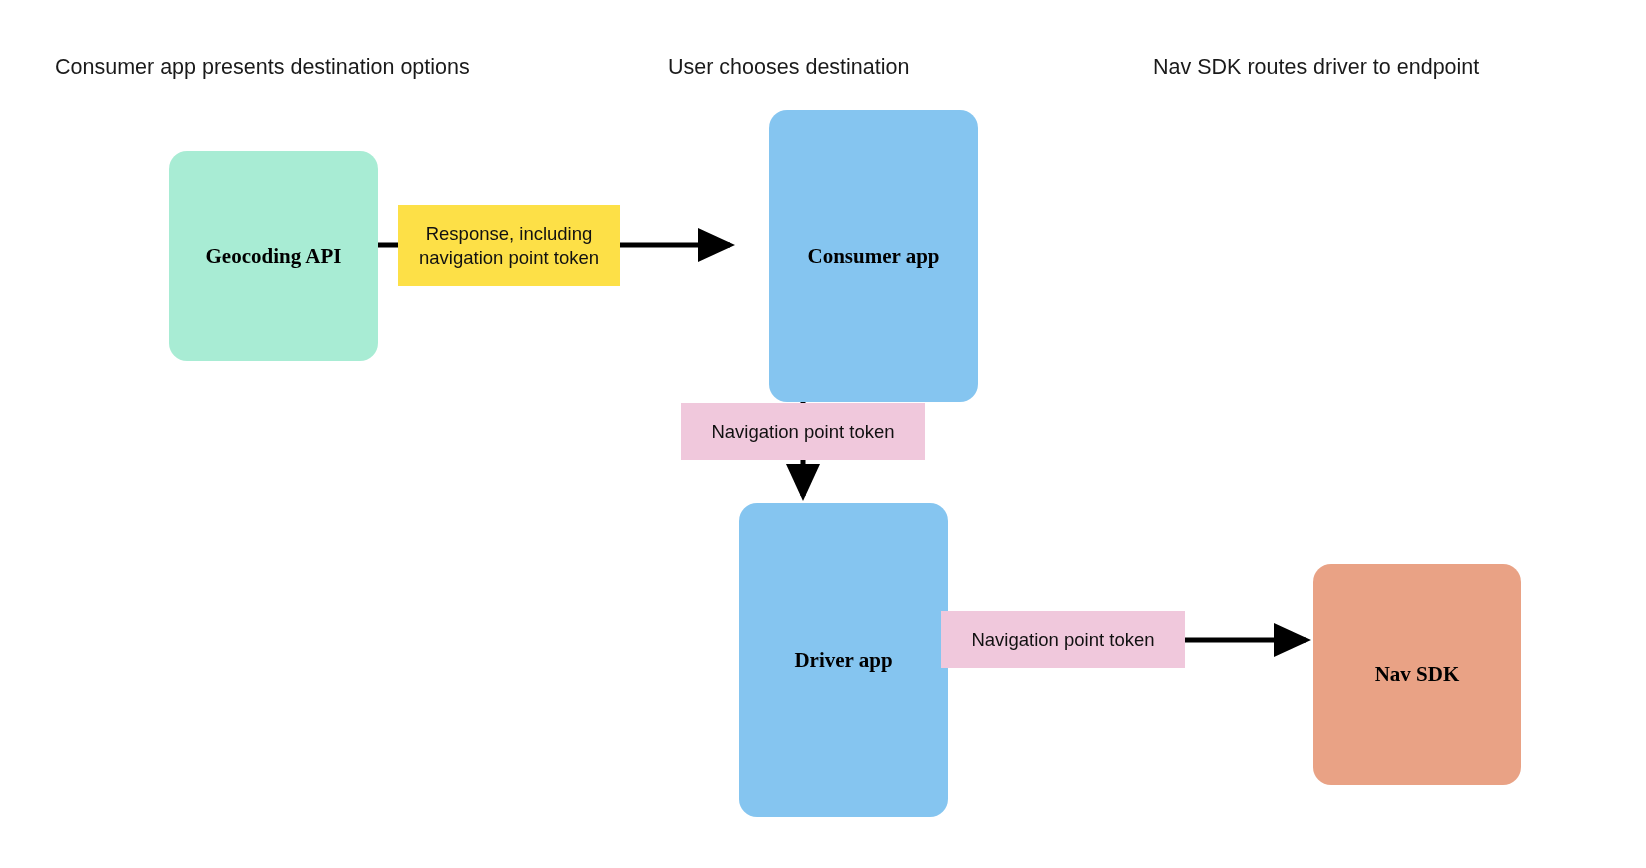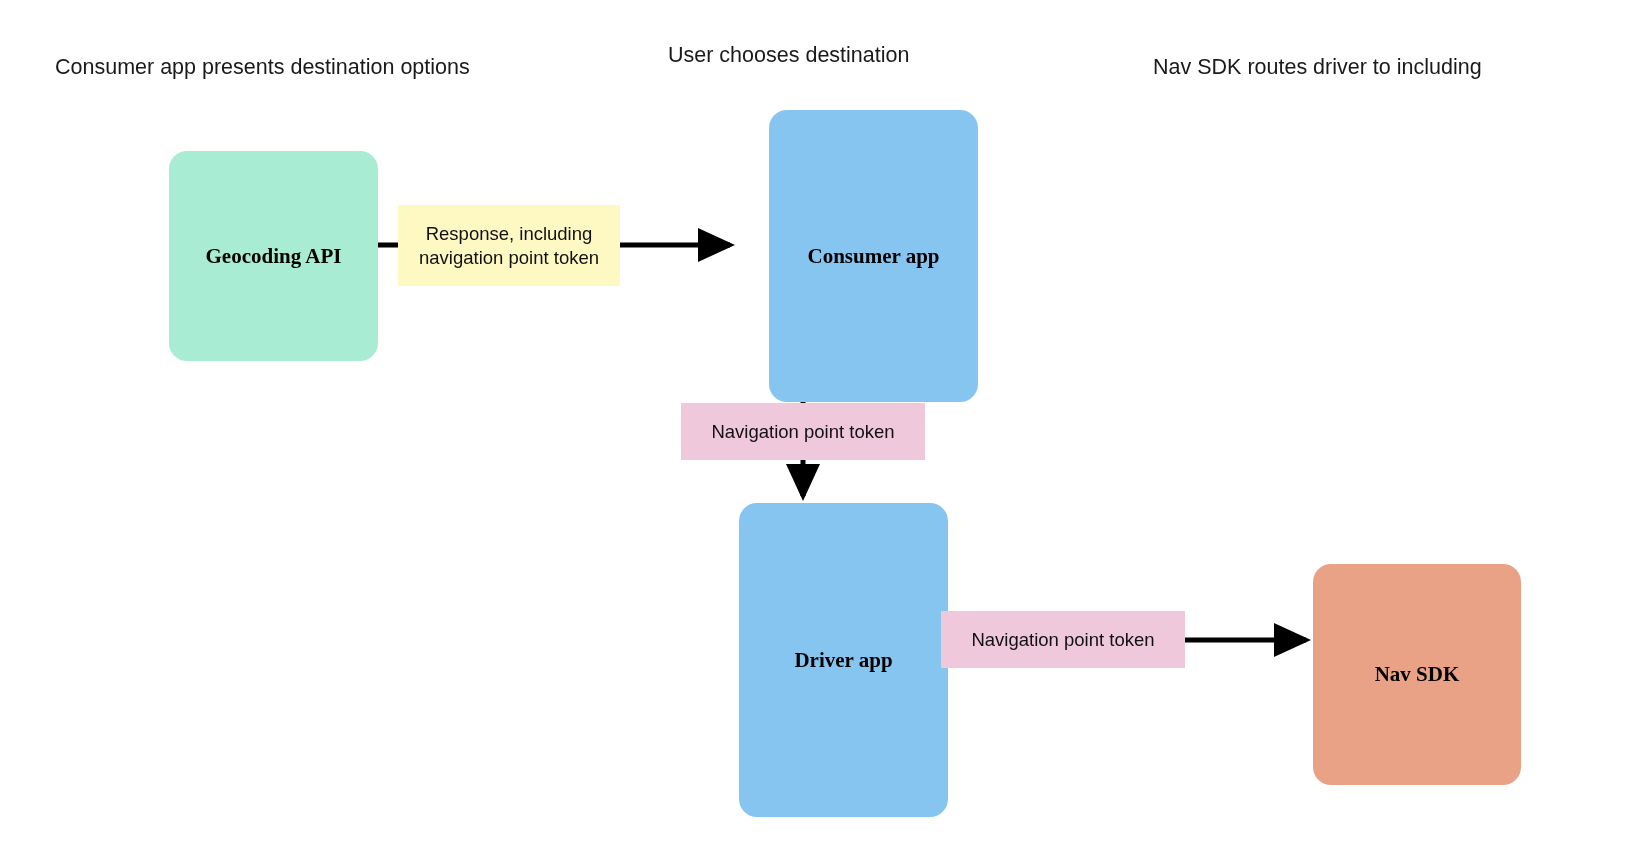--- a/index.html
+++ b/index.html
@@ -24,21 +24,21 @@
   }
   .col-header {
     position: absolute;
     font-size: 21.5px;
     font-weight: 400;
     color: #1a1a1a;
     white-space: nowrap;
     line-height: 1;
   }
   #header-0 { left: 55px;  top: 57px; }
-  #header-1 { left: 668px; top: 45px; }
+  #header-1 { left: 668px; top: 57px; }
   #header-2 { left: 1153px; top: 57px; }
 
   .node {
     position: absolute;
     border-radius: 18px;
     display: flex;
     align-items: center;
     justify-content: center;
     box-sizing: border-box;
     font-family: Liberation Serif, serif;
@@ -85,21 +85,21 @@
     pointer-events: none;
   }
 </style>
 </head>
 <body>
 
 <div id="canvas">
 
   <div class="col-header" id="header-0">Consumer app presents destination options</div>
   <div class="col-header" id="header-1">User chooses destination</div>
-  <div class="col-header" id="header-2">Nav SDK routes driver to including</div>
+  <div class="col-header" id="header-2">Nav SDK routes driver to endpoint</div>
 
   <svg class="arrows" viewBox="0 0 1646 868" xmlns="http://www.w3.org/2000/svg">
     <defs>
       <marker id="arrowhead" markerWidth="8" markerHeight="8" refX="6.4" refY="4" orient="auto" markerUnits="strokeWidth">
         <path d="M0,0.6 L7.4,4 L0,7.4 Z" fill="#000000"></path>
       </marker>
     </defs>
 
     <line x1="378" y1="245" x2="730" y2="245" stroke="#000000" stroke-width="5" marker-end="url(#arrowhead)"></line>
 
@@ -117,21 +117,21 @@
   </div>
 
   <div class="node" id="node-driver-app" style="background:#85c5f0;">
     <span class="node-label">Driver app</span>
   </div>
 
   <div class="node" id="node-nav-sdk" style="background:#e9a285;">
     <span class="node-label">Nav SDK</span>
   </div>
 
-  <div class="edge-label" id="edge-label-response" style="background:#fef9c3;">
+  <div class="edge-label" id="edge-label-response" style="background:#fde047;">
     <span class="edge-label-text">Response, including navigation point token</span>
   </div>
 
   <div class="edge-label" id="edge-label-nav-token-vert" style="background:#f0c8dc;">
     <span class="edge-label-text">Navigation point token</span>
   </div>
 
   <div class="edge-label" id="edge-label-nav-token-horiz" style="background:#f0c8dc;">
     <span class="edge-label-text">Navigation point token</span>
   </div>

